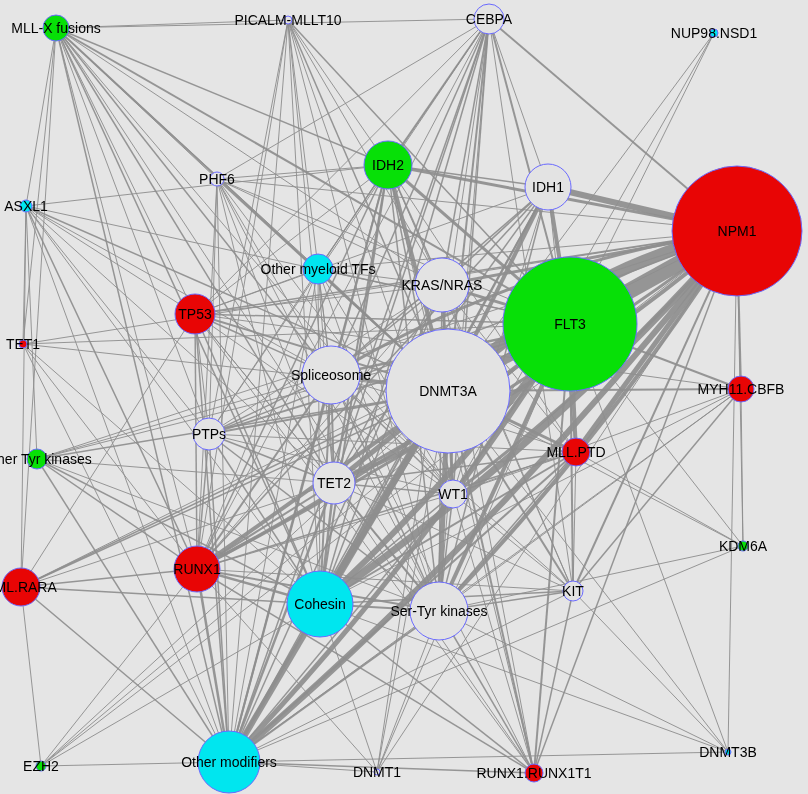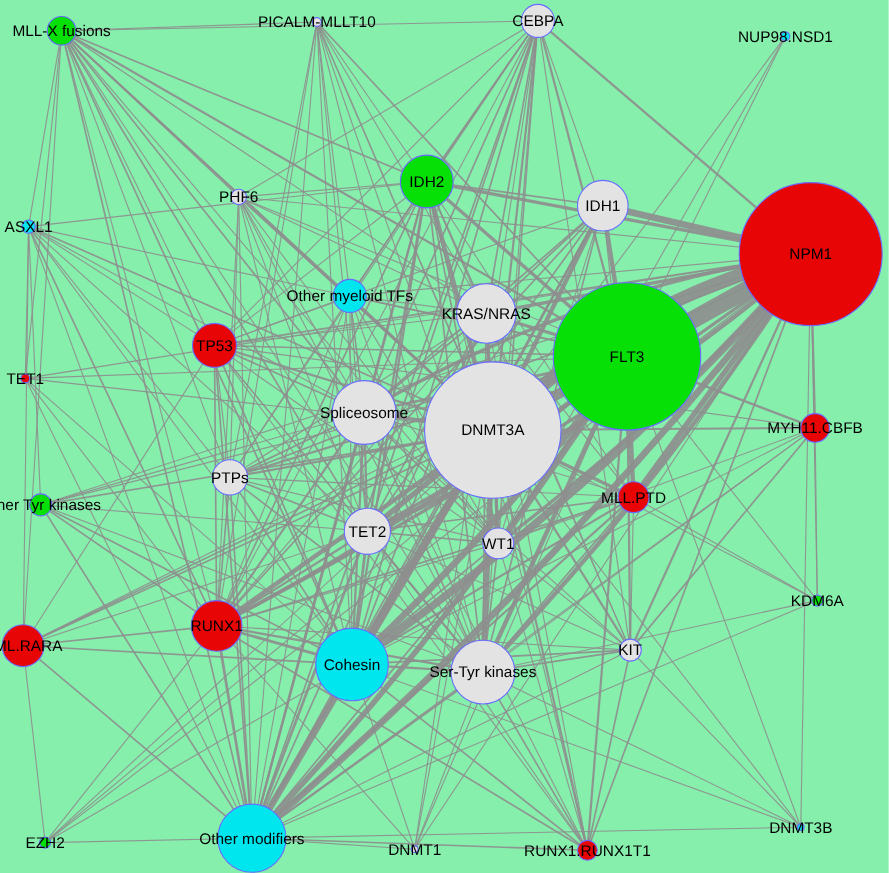--- a/index.html
+++ b/index.html
@@ -6,21 +6,21 @@
     margin: 0;
     padding: 0;
     background: #ffffff;
     font-family: "Liberation Sans", sans-serif;
   }
   #stage {
     position: relative;
     width: 808px;
     height: 794px;
     overflow: hidden;
-    background: #86efac;
+    background: #e5e5e5;
   }
   svg { display: block; }
   text {
     font-family: "Liberation Sans", sans-serif;
     fill: #000000;
   }
 </style>
 </head>
 <body>
 

